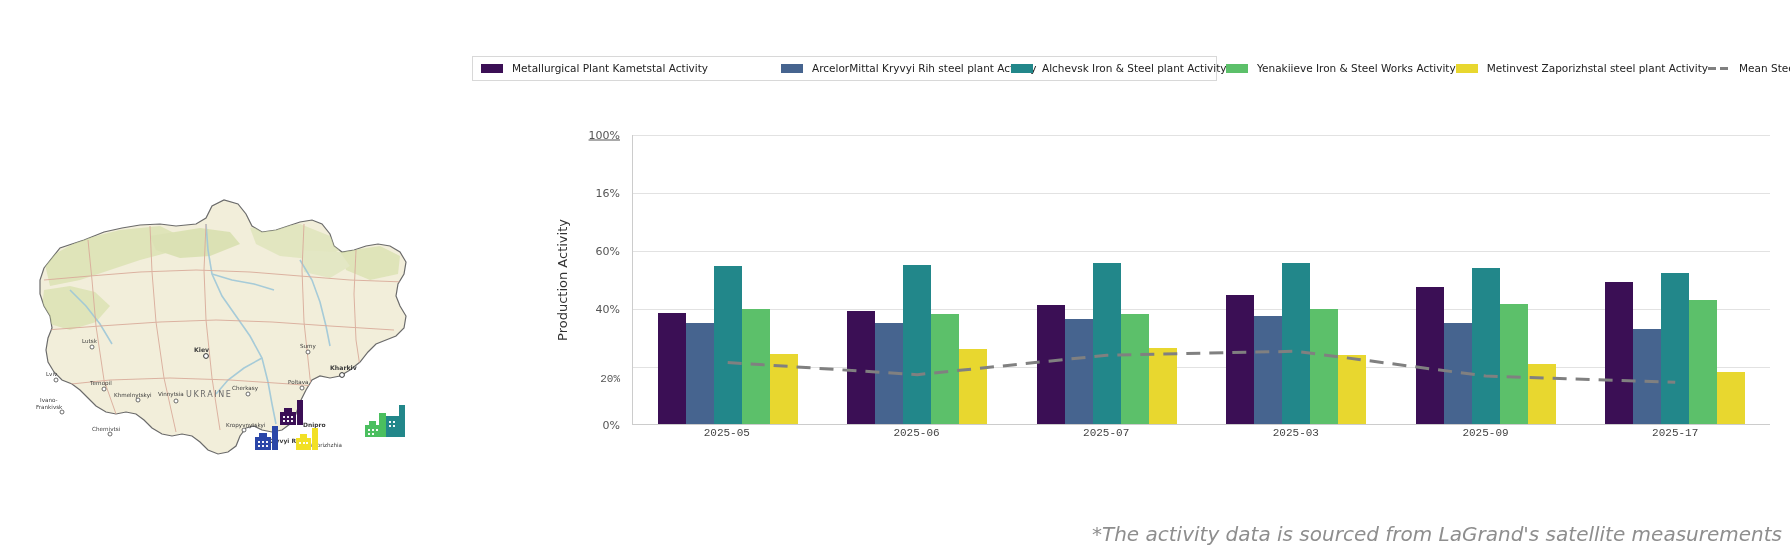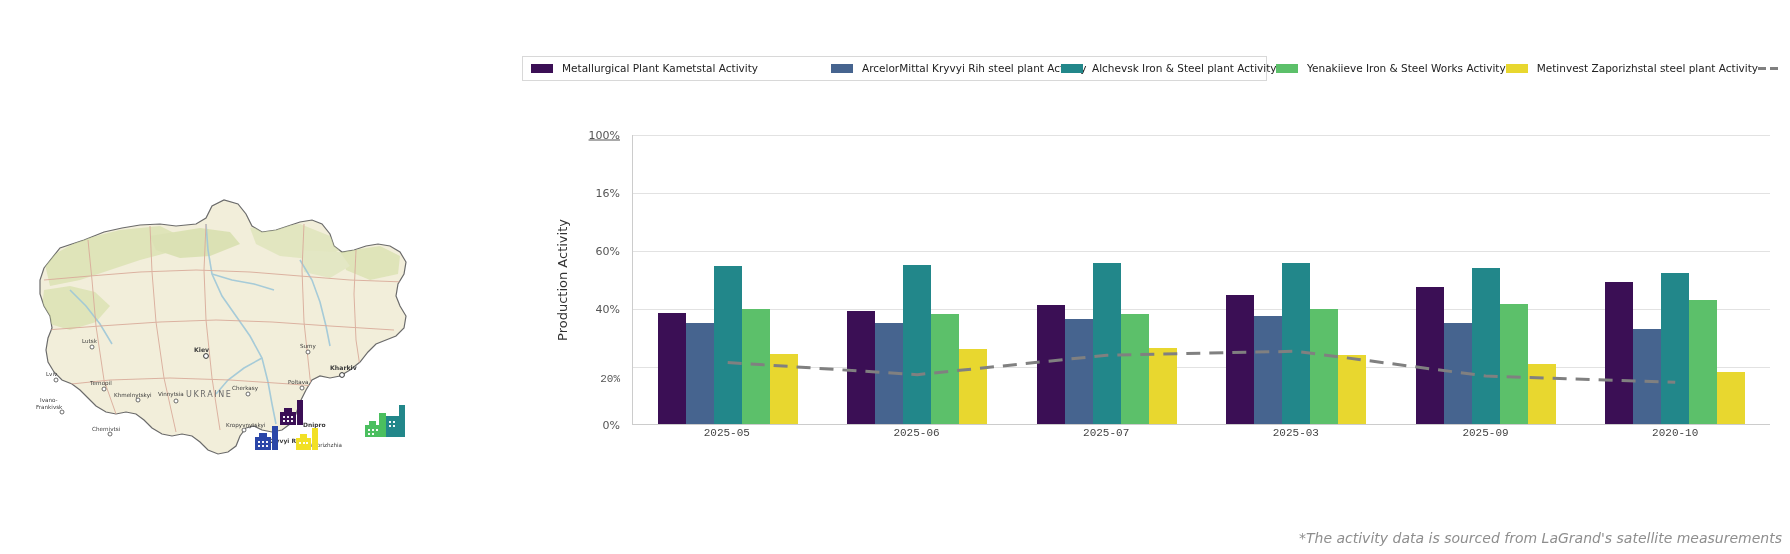--- a/index.html
+++ b/index.html
@@ -21,21 +21,21 @@
     font-weight: bold;
     color: #2b2b2b;
     letter-spacing: 0.2px;
     padding-top: 3px;
     white-space: nowrap;
   }
 
   
   .legend {
     position: absolute;
-    left: 522px; top: 56px;
+    left: 472px; top: 56px;
     width: 745px;
     border: 1px solid #d8d8d8;
     background: #ffffff;
     padding: 4px 8px 4px 8px;
     display: grid;
     grid-template-columns: 300px 230px 215px;
     grid-auto-rows: 15px;
     grid-auto-flow: column;
     column-gap: 0px;
     row-gap: 0px;
@@ -157,21 +157,21 @@
     text-align: center;
     font-size: 11px;
     color: #444;
   }
   .meanline { position: absolute; left: 0; top: 0; right: 0; bottom: 0; }
 
   
   .footnote {
     position: absolute;
     right: 8px; bottom: 8px;
-    font-size: 14px;
+    font-size: 20px;
     font-style: italic;
     color: #8e8e8e;
     white-space: nowrap;
   }
 </style>
 </head>
 <body>
 
 <div id="root">
 
@@ -446,19 +446,19 @@
       <svg class="meanline" id="meanline" viewBox="0 0 1000 290" preserveAspectRatio="none">
           <polyline points="83.3,200.1 250.0,210.8 416.7,193.7 583.3,190.2 750.0,212.0 916.7,217.5" fill="none" stroke="#808080" stroke-width="3" stroke-dasharray="14 9" vector-effect="non-scaling-stroke"></polyline>
         </svg>
     </div>
     <div class="xlabels" id="xlabels">
         <div class="xlabel">2025-05</div>
         <div class="xlabel">2025-06</div>
         <div class="xlabel">2025-07</div>
         <div class="xlabel">2025-03</div>
         <div class="xlabel">2025-09</div>
-        <div class="xlabel">2020-10</div>
+        <div class="xlabel">2025-17</div>
       </div>
   </div>
 
   <div class="footnote">*The activity data is sourced from LaGrand's satellite measurements</div>
 
 </div>
 
 </body></html>

